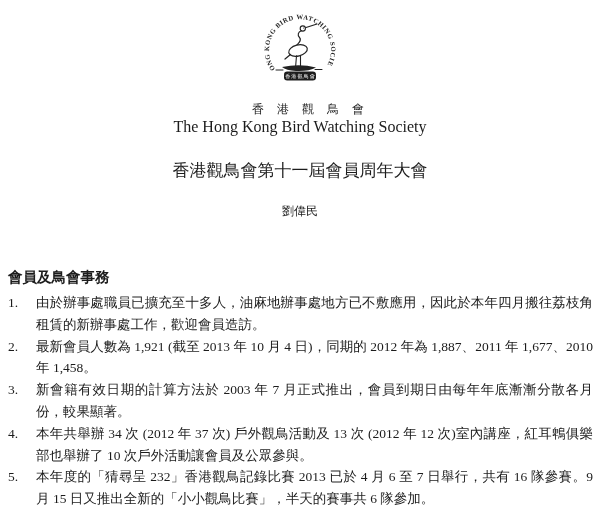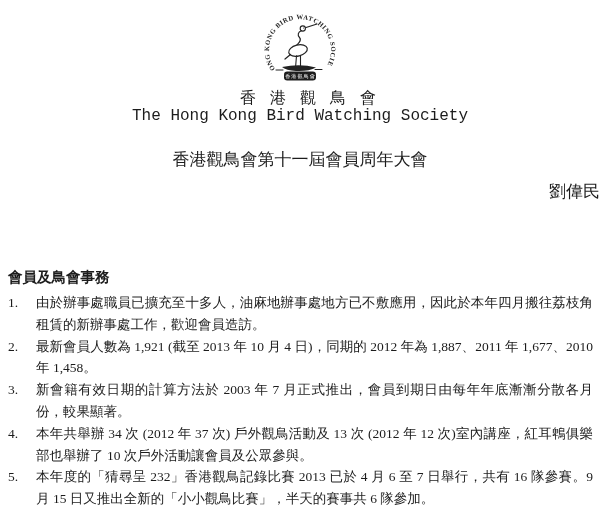--- a/index.html
+++ b/index.html
@@ -9,30 +9,30 @@
     height: 506px;
     margin: 0 auto;
     background: #ffffff;
     overflow: hidden;
     color: #1c1c1c;
     font-family: "Liberation Serif", "DejaVu Serif", serif;
   }
   .masthead { text-align: center; }
   .logo-wrap { display: flex; justify-content: center; margin-top: 7px; }
   .org-zh {
-    margin-top: 7px;
-    font-size: 16px;
+    margin-top: 18px;
+    font-size: 12px;
     letter-spacing: 5px;
     padding-left: 21px; 
     line-height: 16px;
   }
-  .org-en { font-size: 16px; line-height: 18px; margin-top: 1px; font-family: Liberation Mono, monospace; }
+  .org-en { font-size: 16px; line-height: 18px; margin-top: 1px; }
   .meeting-title { margin-top: 24px; font-size: 17px; line-height: 21px; text-align: center; }
   .report-title  { margin-top: 4px;  font-size: 16px; line-height: 19px; }
-  .author        { margin-top: 12px; font-size: 17px; line-height: 20px; text-align: right; }
+  .author        { margin-top: 20px; font-size: 12px; line-height: 20px; }
   .content {
     position: absolute;
     left: 8px; right: 7px; top: 268px;
   }
   .section-heading {
     display: inline-block;
     font-size: 14.5px;
     font-weight: bold;
     text-underline-offset: 3px;
     line-height: 18px;

